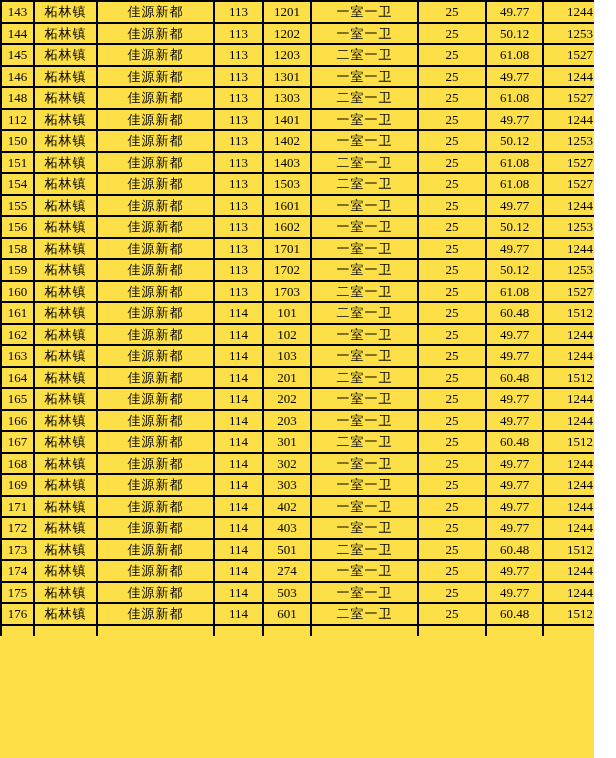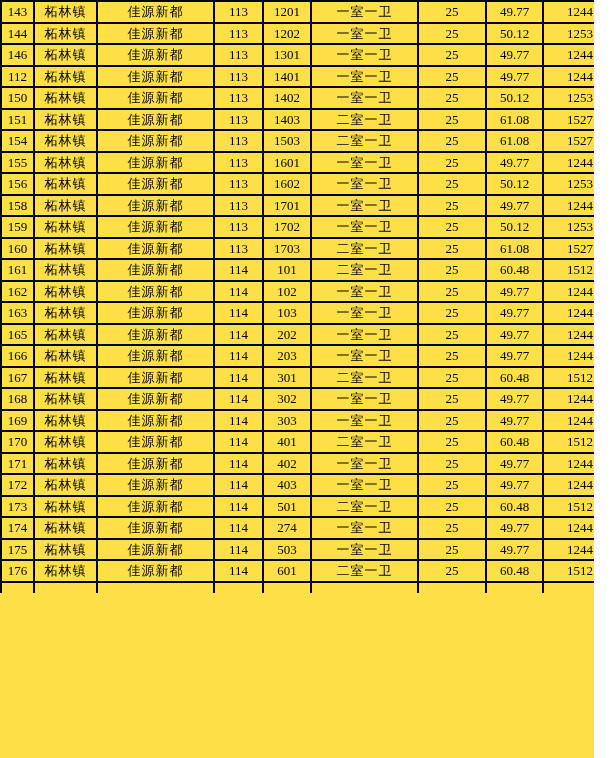--- a/index.html
+++ b/index.html
@@ -73,29 +73,51 @@
           <td class="cjk">柘林镇</td>
           <td class="cjk">佳源新都</td>
           <td>113</td>
           <td>1202</td>
           <td class="cjk">一室一卫</td>
           <td>25</td>
           <td>50.12</td>
           <td>1253</td>
         </tr>
         <tr>
+          <td>145</td>
+          <td class="cjk">柘林镇</td>
+          <td class="cjk">佳源新都</td>
+          <td>113</td>
+          <td>1203</td>
+          <td class="cjk">二室一卫</td>
+          <td>25</td>
+          <td>61.08</td>
+          <td>1527</td>
+        </tr>
+        <tr>
           <td>146</td>
           <td class="cjk">柘林镇</td>
           <td class="cjk">佳源新都</td>
           <td>113</td>
           <td>1301</td>
           <td class="cjk">一室一卫</td>
           <td>25</td>
           <td>49.77</td>
           <td>1244</td>
+        </tr>
+        <tr>
+          <td>148</td>
+          <td class="cjk">柘林镇</td>
+          <td class="cjk">佳源新都</td>
+          <td>113</td>
+          <td>1303</td>
+          <td class="cjk">二室一卫</td>
+          <td>25</td>
+          <td>61.08</td>
+          <td>1527</td>
         </tr>
         <tr>
           <td>112</td>
           <td class="cjk">柘林镇</td>
           <td class="cjk">佳源新都</td>
           <td>113</td>
           <td>1401</td>
           <td class="cjk">一室一卫</td>
           <td>25</td>
           <td>49.77</td>
@@ -216,20 +238,31 @@
           <td class="cjk">柘林镇</td>
           <td class="cjk">佳源新都</td>
           <td>114</td>
           <td>103</td>
           <td class="cjk">一室一卫</td>
           <td>25</td>
           <td>49.77</td>
           <td>1244</td>
         </tr>
         <tr>
+          <td>164</td>
+          <td class="cjk">柘林镇</td>
+          <td class="cjk">佳源新都</td>
+          <td>114</td>
+          <td>201</td>
+          <td class="cjk">二室一卫</td>
+          <td>25</td>
+          <td>60.48</td>
+          <td>1512</td>
+        </tr>
+        <tr>
           <td>165</td>
           <td class="cjk">柘林镇</td>
           <td class="cjk">佳源新都</td>
           <td>114</td>
           <td>202</td>
           <td class="cjk">一室一卫</td>
           <td>25</td>
           <td>49.77</td>
           <td>1244</td>
         </tr>
@@ -269,31 +302,20 @@
         <tr>
           <td>169</td>
           <td class="cjk">柘林镇</td>
           <td class="cjk">佳源新都</td>
           <td>114</td>
           <td>303</td>
           <td class="cjk">一室一卫</td>
           <td>25</td>
           <td>49.77</td>
           <td>1244</td>
-        </tr>
-        <tr>
-          <td>170</td>
-          <td class="cjk">柘林镇</td>
-          <td class="cjk">佳源新都</td>
-          <td>114</td>
-          <td>401</td>
-          <td class="cjk">二室一卫</td>
-          <td>25</td>
-          <td>60.48</td>
-          <td>1512</td>
         </tr>
         <tr>
           <td>171</td>
           <td class="cjk">柘林镇</td>
           <td class="cjk">佳源新都</td>
           <td>114</td>
           <td>402</td>
           <td class="cjk">一室一卫</td>
           <td>25</td>
           <td>49.77</td>

